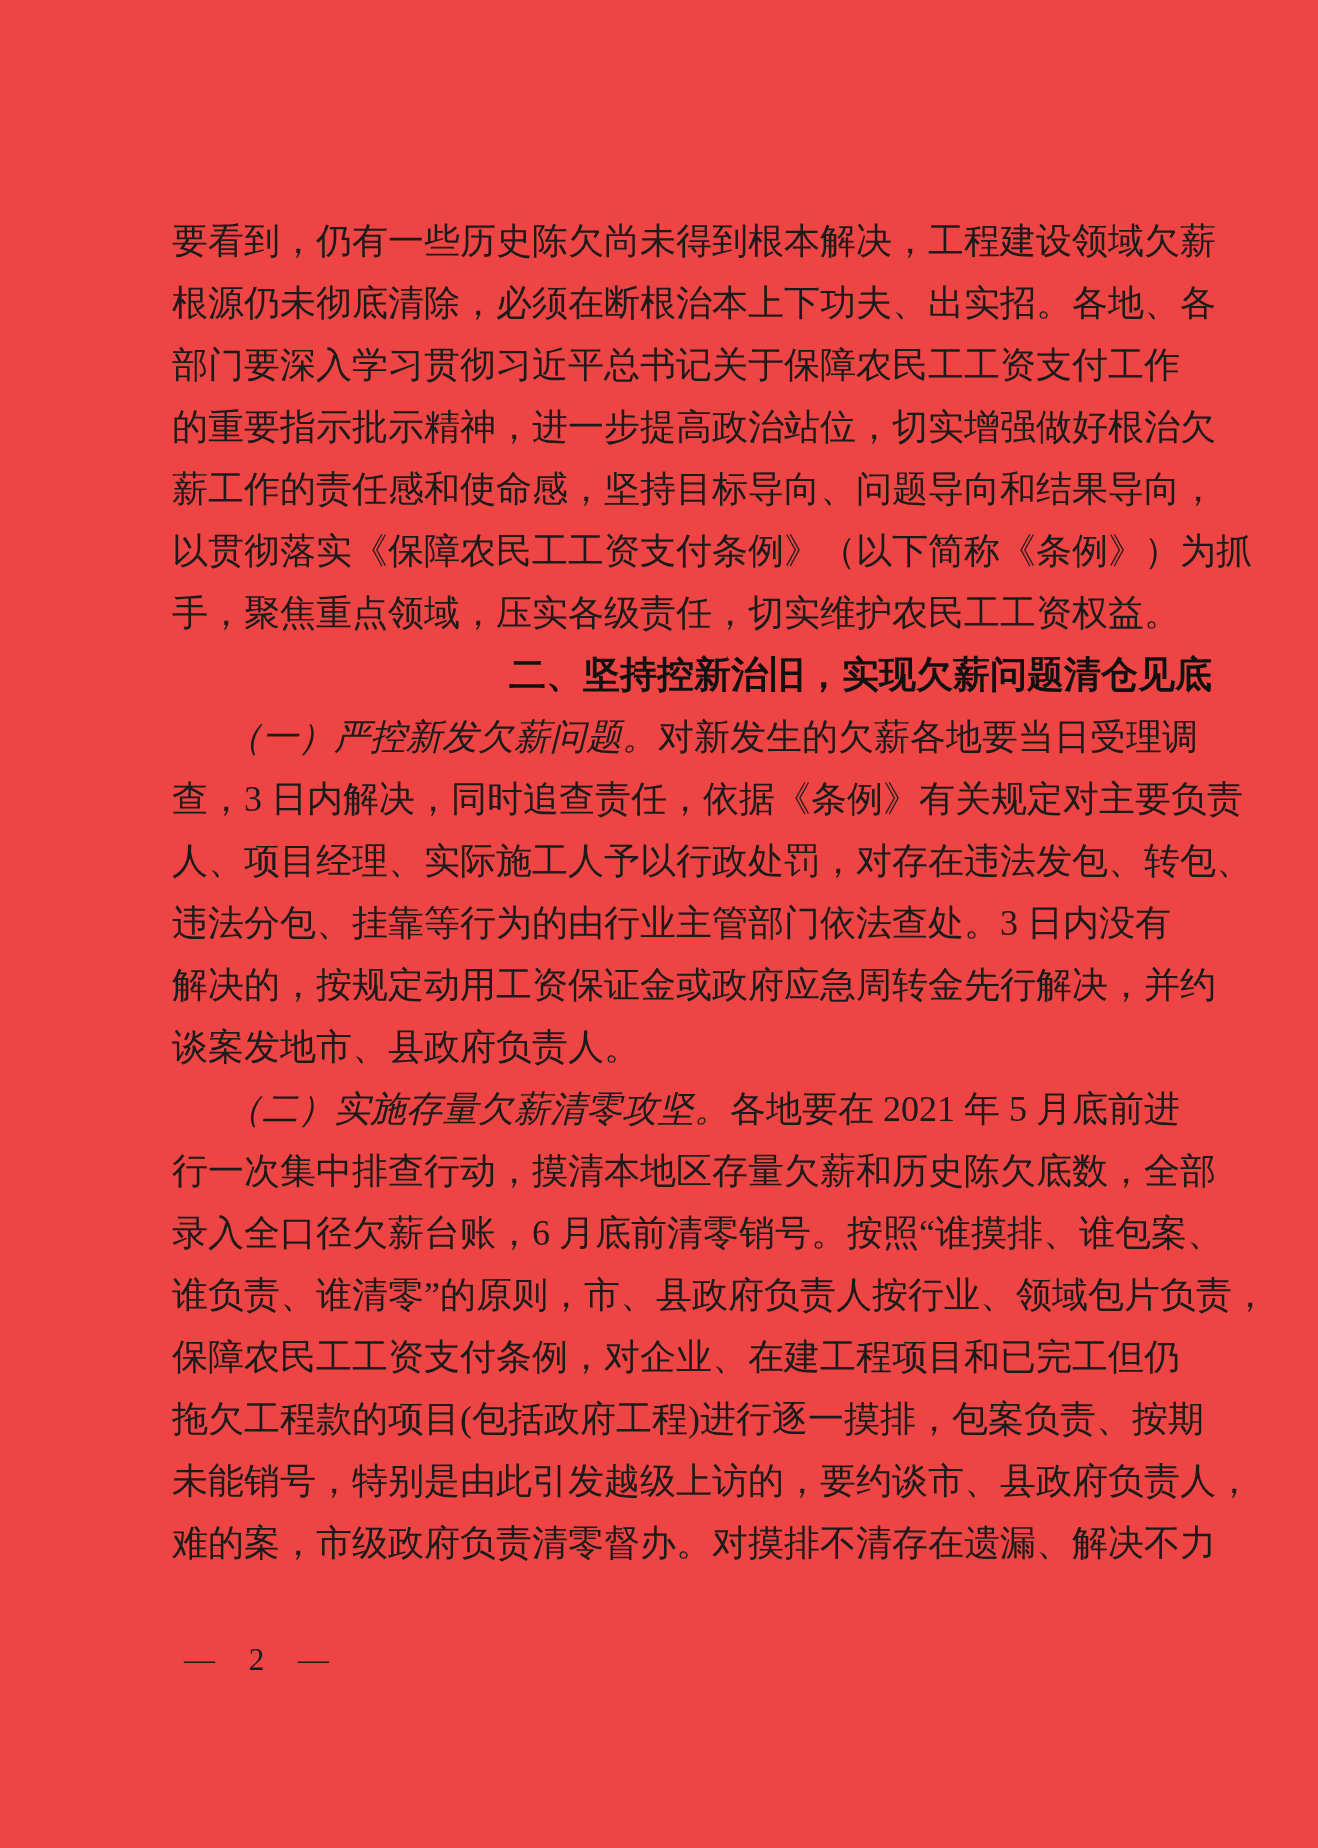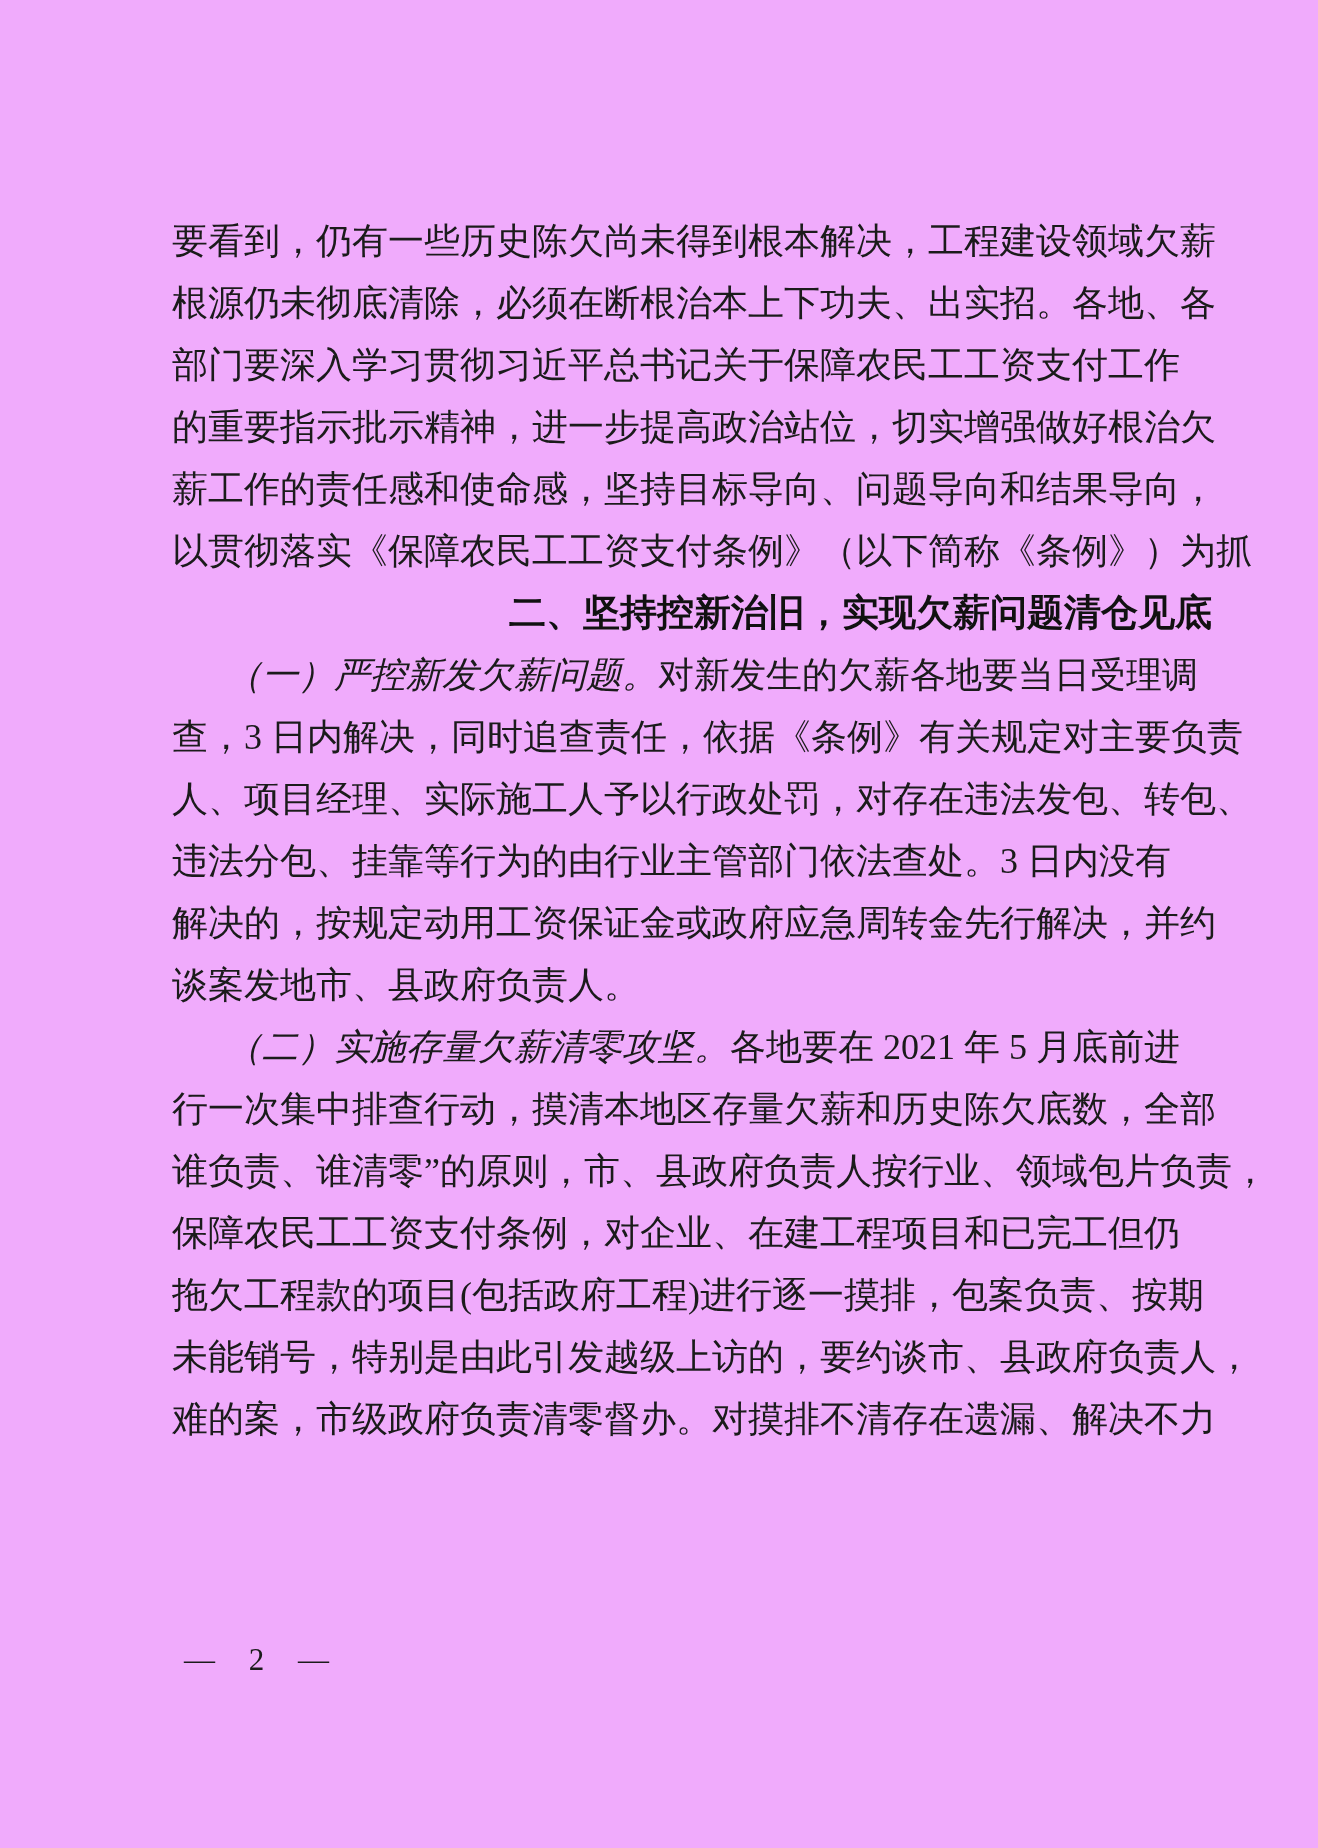--- a/index.html
+++ b/index.html
@@ -10,21 +10,21 @@
     width: 1318px;
     height: 1848px;
     background: #ffffff;
     position: relative;
     overflow: hidden;
     font-family: "Liberation Serif", "DejaVu Serif", serif;
   }
   .page {
     position: absolute;
     inset: 0;
-    background: #f0abfc;
+    background: #ef4444;
   }
   .text-block {
     position: absolute;
     left: 172px;
     top: 210px;
     width: 1040px;
   }
   .line {
     height: 62px;
     line-height: 62px;
@@ -75,29 +75,31 @@
 <body>
 
 <main class="page">
   <section class="text-block" id="text-block">
       <div class="line body"><span class="seg-fangsong">要看到，仍有一些历史陈欠尚未得到根本解决，工程建设领域欠薪</span></div>
       <div class="line body"><span class="seg-fangsong">根源仍未彻底清除，必须在断根治本上下功夫、出实招。各地、各</span></div>
       <div class="line body"><span class="seg-fangsong">部门要深入学习贯彻习近平总书记关于保障农民工工资支付工作</span></div>
       <div class="line body"><span class="seg-fangsong">的重要指示批示精神，进一步提高政治站位，切实增强做好根治欠</span></div>
       <div class="line body"><span class="seg-fangsong">薪工作的责任感和使命感，坚持目标导向、问题导向和结果导向，</span></div>
       <div class="line body"><span class="seg-fangsong">以贯彻落实《保障农民工工资支付条例》（以下简称《条例》）为抓</span></div>
+      <div class="line body"><span class="seg-fangsong">手，聚焦重点领域，压实各级责任，切实维护农民工工资权益。</span></div>
       <div class="line heading indent"><span class="seg-heiti">二、坚持控新治旧，实现欠薪问题清仓见底</span></div>
       <div class="line body indent-kaiti"><span class="seg-kaiti">（一）严控新发欠薪问题。</span><span class="seg-fangsong">对新发生的欠薪各地要当日受理调</span></div>
       <div class="line body"><span class="seg-fangsong">查，3 日内解决，同时追查责任，依据《条例》有关规定对主要负责</span></div>
       <div class="line body"><span class="seg-fangsong">人、项目经理、实际施工人予以行政处罚，对存在违法发包、转包、</span></div>
       <div class="line body"><span class="seg-fangsong">违法分包、挂靠等行为的由行业主管部门依法查处。3 日内没有</span></div>
       <div class="line body"><span class="seg-fangsong">解决的，按规定动用工资保证金或政府应急周转金先行解决，并约</span></div>
       <div class="line body"><span class="seg-fangsong">谈案发地市、县政府负责人。</span></div>
       <div class="line body indent-kaiti"><span class="seg-kaiti">（二）实施存量欠薪清零攻坚。</span><span class="seg-fangsong">各地要在 2021 年 5 月底前进</span></div>
       <div class="line body"><span class="seg-fangsong">行一次集中排查行动，摸清本地区存量欠薪和历史陈欠底数，全部</span></div>
+      <div class="line body"><span class="seg-fangsong">录入全口径欠薪台账，6 月底前清零销号。按照“谁摸排、谁包案、</span></div>
       <div class="line body"><span class="seg-fangsong">谁负责、谁清零”的原则，市、县政府负责人按行业、领域包片负责，</span></div>
       <div class="line body"><span class="seg-fangsong">保障农民工工资支付条例，对企业、在建工程项目和已完工但仍</span></div>
       <div class="line body"><span class="seg-fangsong">拖欠工程款的项目(包括政府工程)进行逐一摸排，包案负责、按期</span></div>
       <div class="line body"><span class="seg-fangsong">未能销号，特别是由此引发越级上访的，要约谈市、县政府负责人，</span></div>
       <div class="line body"><span class="seg-fangsong">难的案，市级政府负责清零督办。对摸排不清存在遗漏、解决不力</span></div>
     </section>
   <footer class="page-footer">
     <span>— 2 —</span>
   </footer>
 </main>

